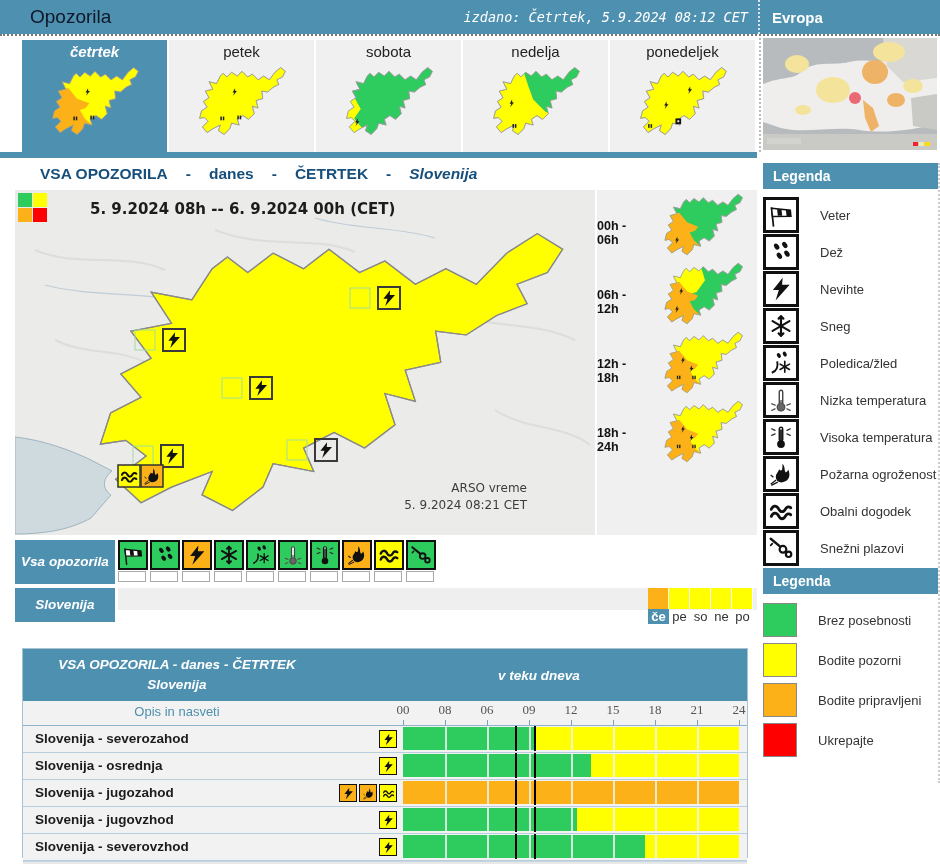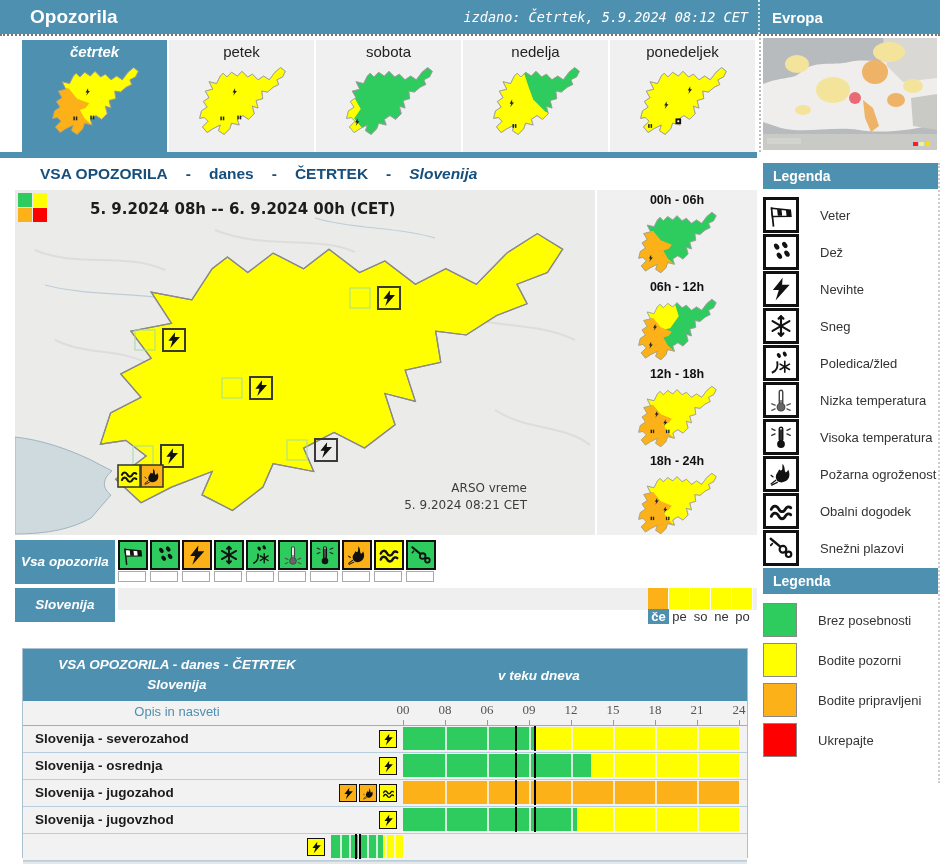--- a/index.html
+++ b/index.html
@@ -1,41 +1,41 @@
 <!DOCTYPE html>
 <html><head>
 <meta charset="utf-8">
 <style>
   html,body{margin:0;padding:0;background:#fff;}
   body{width:940px;height:864px;position:relative;font-family:"Liberation Sans",sans-serif;overflow:hidden;}
   .abs{position:absolute;}
   
   #header{left:0;top:0;width:940px;height:34px;background:#4e90af;display:flex;align-items:center;}
-  #header .title{color:#ffffff;font-weight:bold;font-size:19px;padding-left:30px;flex:0 0 auto;}
+  #header .title{color:#0f172a;font-weight:normal;font-size:19px;padding-left:30px;flex:0 0 auto;}
   #header .issued{flex:1;text-align:right;color:#fff;font-family:"DejaVu Sans Mono",monospace;font-style:italic;font-size:13.5px;padding-right:10px;}
   #header .evropa{flex:0 0 168px;border-left:2px dotted #d9e6ec;color:#fff;font-weight:bold;font-size:15px;padding-left:12px;height:100%;display:flex;align-items:center;}
   #hdot{left:0;top:34px;width:940px;height:0;border-top:2px dotted #777;}
   
   #tabsrow{left:22px;top:40px;width:733px;height:112px;display:flex;gap:2px;}
   .tab{width:145px;height:112px;background:#f0f0f0;display:flex;flex-direction:column;align-items:center;cursor:pointer;}
   .tab .tlabel{font-size:15px;color:#222;margin-top:2px;height:20px;line-height:20px;}
   .tab.selected{background:#4e90af;}
   .tab.selected .tlabel{color:#fff;font-weight:bold;font-style:italic;}
   #vdot1{left:759px;top:38px;height:114px;width:0;border-left:2px dotted #bbb;}
   #europe{left:763px;top:38px;width:174px;height:112px;cursor:pointer;}
   
   #tealbar{left:0;top:152px;width:757px;height:6px;background:#4e90af;}
   #heading{left:40px;top:160px;width:700px;height:28px;display:flex;align-items:center;gap:18px;}
   #heading span{color:#164f7c;font-weight:bold;font-size:15.5px;white-space:nowrap;}
   #heading span:last-child{font-style:italic;}
   
   #mainpanel{left:15px;top:190px;width:742px;height:345px;}
   #bigmap{position:absolute;left:0;top:0;width:580px;height:345px;}
   #timemaps{position:absolute;left:582px;top:0;width:160px;height:345px;background:#f0f0f0;display:flex;flex-direction:column;align-items:center;}
-  .tmblock{display:flex;flex-direction:column;align-items:center;text-align:right;}
+  .tmblock{display:flex;flex-direction:row;align-items:center;}
   .tmlabel{font-size:12.5px;font-weight:bold;color:#111;height:15px;margin-top:3px;}
   
   #vsarow{left:15px;top:540px;width:742px;height:44px;}
   #vsarow .lbl, #slorow .lbl{position:absolute;left:0;top:0;width:100px;background:#4e90af;color:#fff;font-weight:bold;font-style:italic;font-size:13.5px;display:flex;align-items:center;justify-content:center;text-align:center;line-height:1.25;}
   #vsarow .lbl{height:44px;}
   #vsaicons{position:absolute;left:103px;top:0;display:flex;gap:2px;}
   .wcell{display:flex;flex-direction:column;}
   .wbox{width:26px;height:26px;border:2px solid #111;display:flex;align-items:center;justify-content:center;}
   .wsub{width:28px;height:11px;background:#fff;border:1px solid #aaa;margin-top:1px;box-sizing:border-box;}
   
@@ -885,20 +885,21 @@
           <div class="gline" style="left:50%"></div>
           <div class="gline" style="left:62.5%"></div>
           <div class="gline" style="left:75%"></div>
           <div class="gline" style="left:87.5%"></div>
           <div class="nowline" style="left:33.33333333333333%"></div>
           <div class="nowline" style="left:38.958333333333336%"></div>
         </div>
         <div></div>
       </div>
       <div class="wrow">
+        <div class="rlab">Slovenija - severovzhod</div>
       <div class="ricons">
           <div class="sbox" style="background:#ffff00">
             <svg viewBox="0 0 24 24" width="13" height="13">
               <path d="M13.5,1.5 L4.5,13 L10,13 L7,22.5 L20,8 L13,8 Z" fill="#111"></path>
             </svg>
           </div>
         </div>
       <div class="tline">
           <div class="seg" style="left:0%;width:72.08333333333333%;background:#2ecc5e"></div>
           <div class="seg" style="left:72.08333333333333%;width:27.91666666666666%;background:#ffff00"></div>

